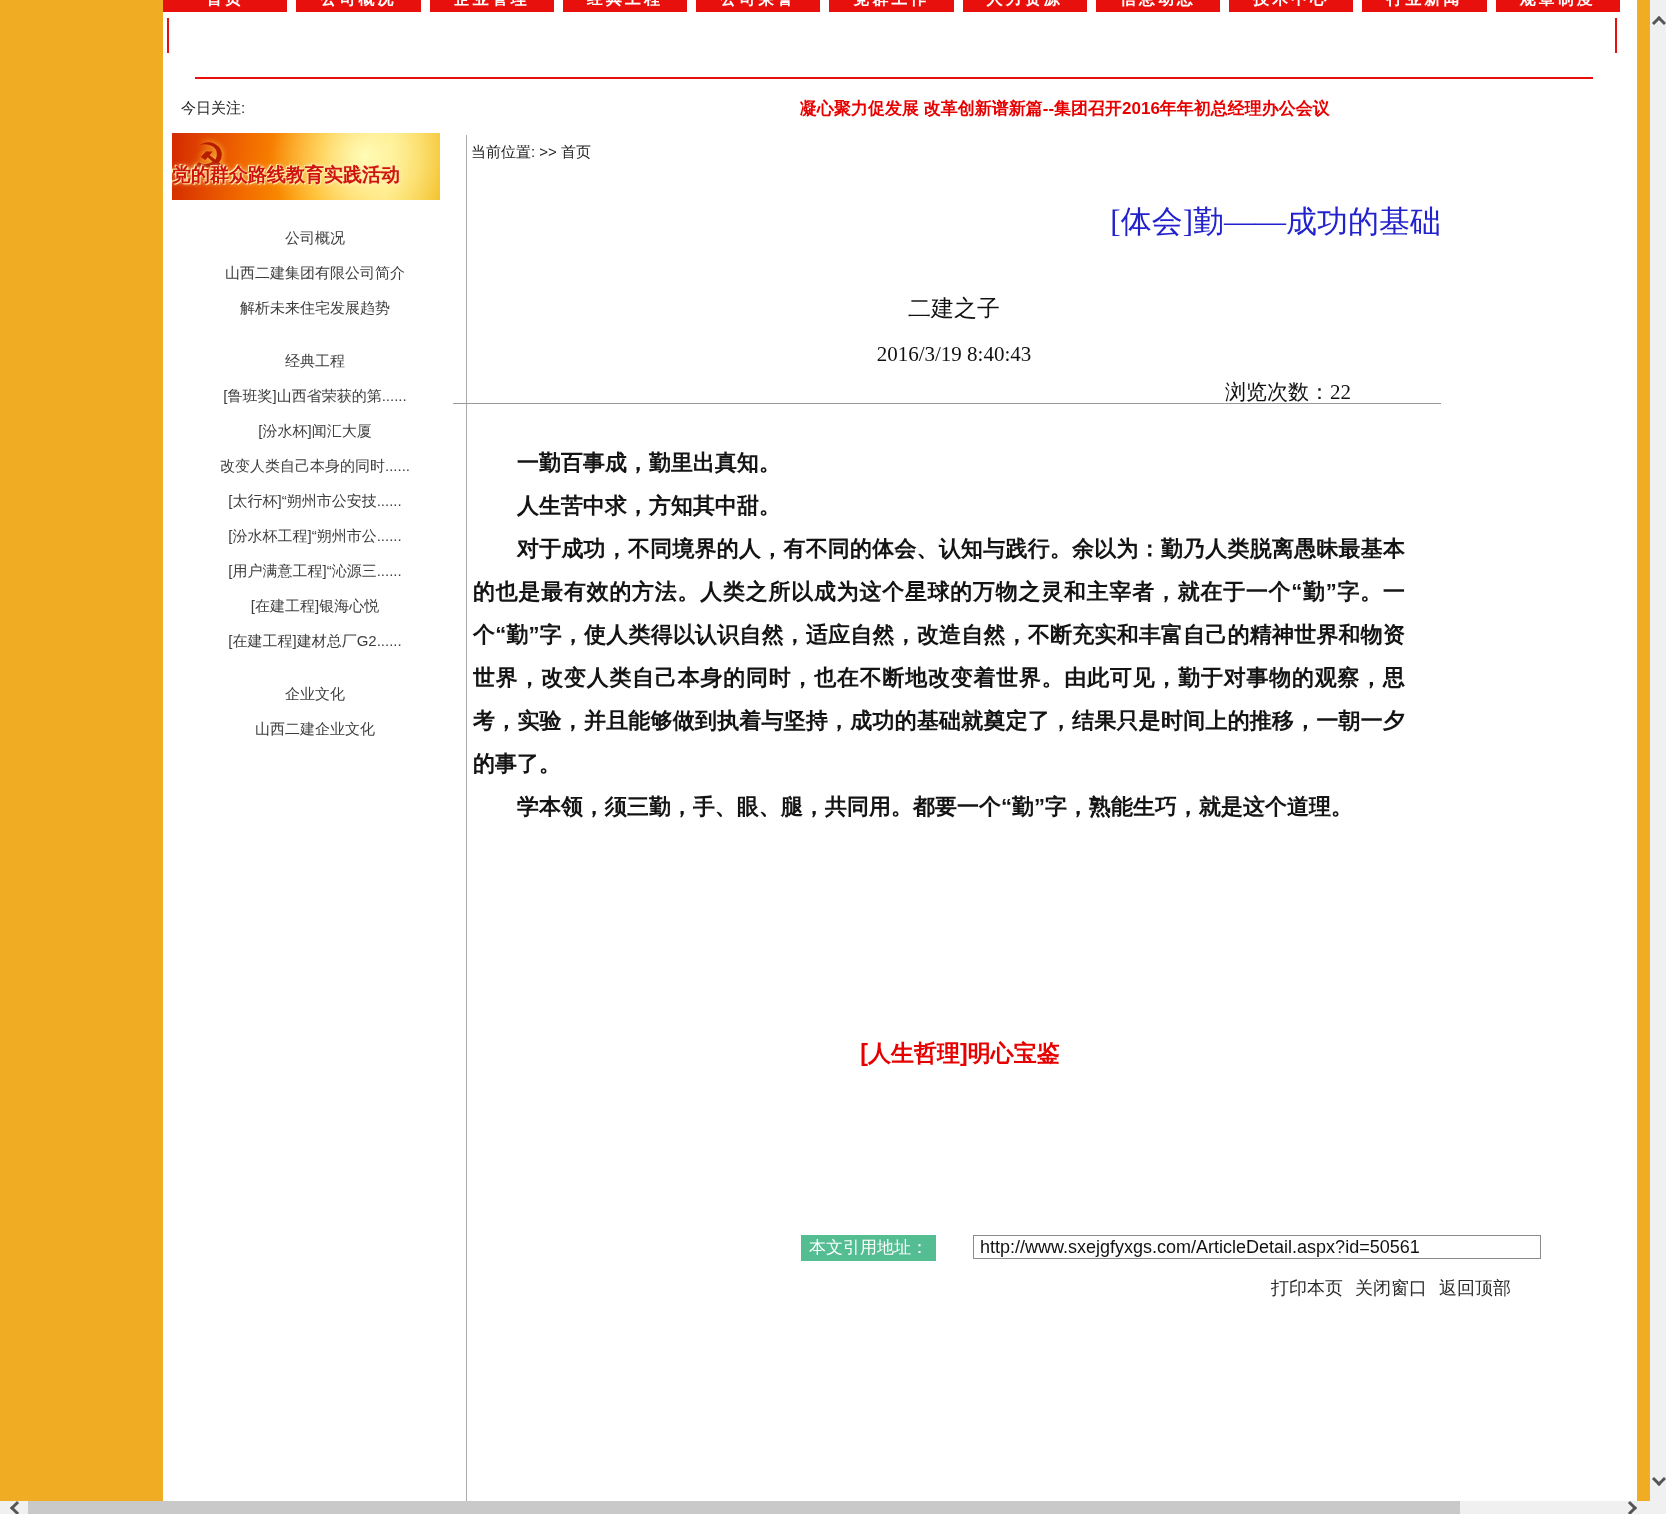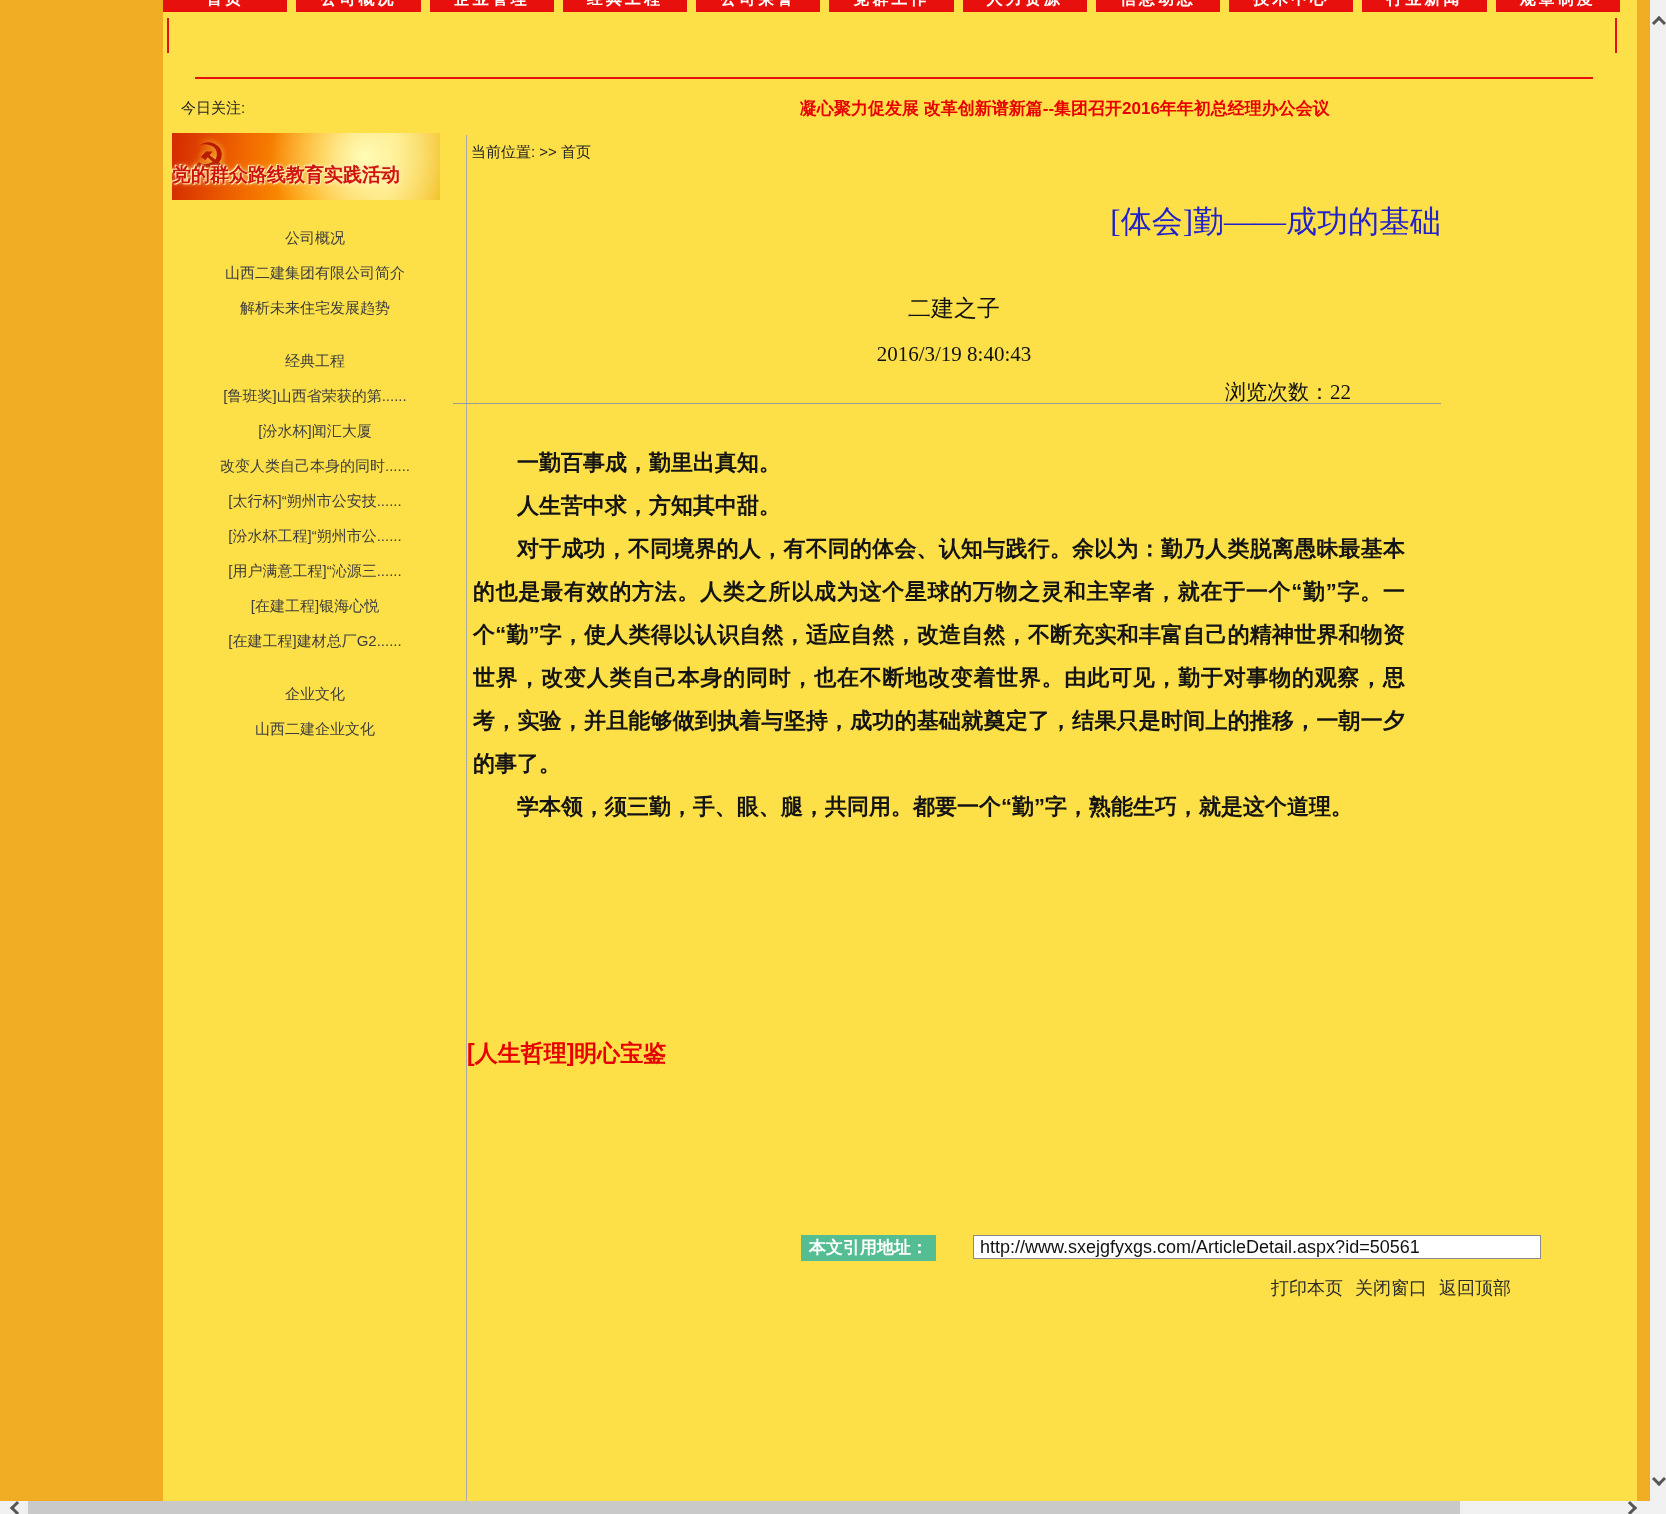--- a/index.html
+++ b/index.html
@@ -1,16 +1,16 @@
 <!DOCTYPE html>
 <html><head>
 <meta charset="utf-8">
 <style>
   html,body { margin:0; padding:0; background:#d9d9d9; }
-  .page { position:relative; width:1666px; height:1514px; background:#fde047; overflow:hidden;
+  .page { position:relative; width:1666px; height:1514px; background:#ffffff; overflow:hidden;
           font-family:"Liberation Sans","DejaVu Sans",sans-serif; }
 
   
   .band-left  { position:absolute; left:0; top:0; width:163px; height:1501px; background:#f0ac22; }
   .band-right { position:absolute; left:1637px; top:0; width:13px; height:1501px; background:#f0ac22; }
 
   
   .vscroll { position:absolute; left:1650px; top:0; width:16px; height:1501px; background:#f0f0f0; }
   .hscroll { position:absolute; left:0; top:1501px; width:1666px; height:13px; background:#f0f0f0; }
   .hthumb  { position:absolute; left:28px; top:0; width:1432px; height:13px; background:#c9c9c9; }
@@ -54,24 +54,24 @@
                font-family:"Liberation Serif","DejaVu Serif",serif; font-size:31px; color:#2222cc; }
   .art-author { position:absolute; left:0; top:158px; width:974px; text-align:center; font-size:23px; color:#111; }
   .meta-row { position:absolute; left:0; top:207px; width:974px; text-align:center;
               font-family:"Liberation Serif","DejaVu Serif",serif; font-size:21px; color:#111; }
   .views { position:absolute; left:758px; top:207px; font-family:"Liberation Serif","DejaVu Serif",serif;
            font-size:21px; color:#111; white-space:nowrap;margin-top:36px; }
   .meta-hr { position:absolute; left:-14px; top:268px; width:988px; border-top:1px solid #9a9a9a; }
   .article { position:absolute; left:6px; top:306px; width:932px; font-size:22px; line-height:43px;
              color:#141414; text-align:justify; }
   .article p { margin:0; text-indent:2em;font-weight:bold; }
-  .related { position:absolute; left:0; top:903px; width:974px; text-align:left;
+  .related { position:absolute; left:6px; top:903px; width:974px; text-align:center;
              font-size:23px; font-weight:bold; color:#e60000; }
   .cite-label { position:absolute; left:334px; top:1100px; height:26px; line-height:26px; padding:0 8px;
-                background:#55bd92; color:#fff; font-size:17px; white-space:nowrap;font-weight:bold; }
+                background:#55bd92; color:#fff; font-size:17px; white-space:nowrap; }
   .cite-input { position:absolute; left:473px; top:1100px; width:554px; height:22px;
                 border:1px solid #8a8a8a; background:#fff; color:#111; font-size:18px;
                 font-family:"Liberation Sans","DejaVu Sans",sans-serif; padding:0 6px;margin-left:33px; }
   .actions { position:absolute; left:0; top:1141px; width:1044px; text-align:right;
              font-size:18px; color:#2b2b2b; }
   .actions span { margin-left:7px; }
 </style>
 </head>
 <body>
 

